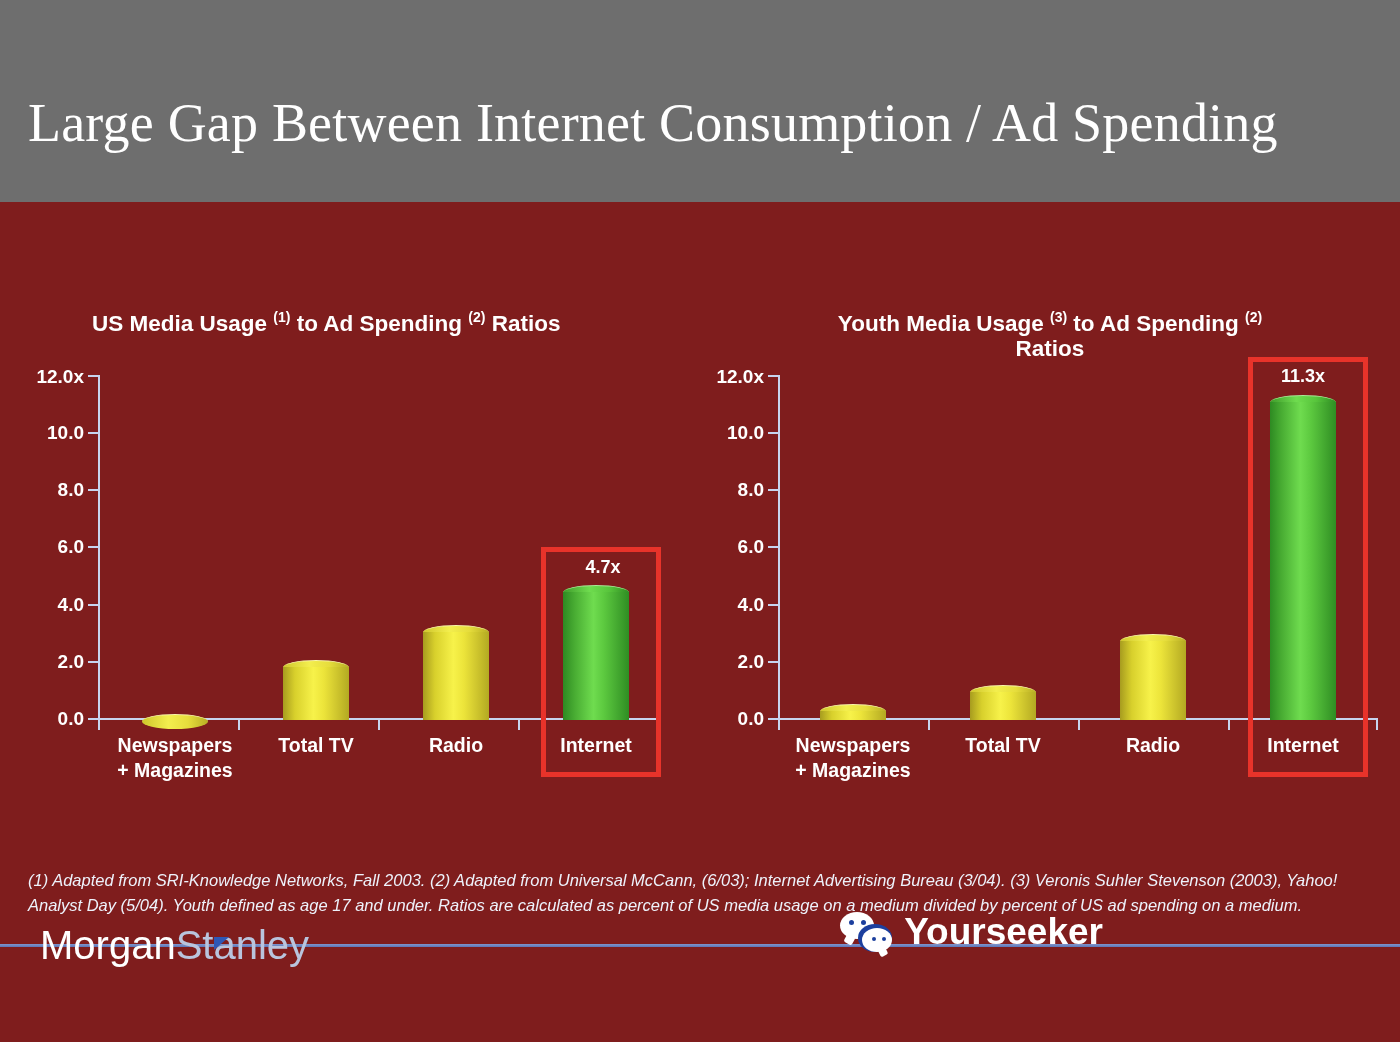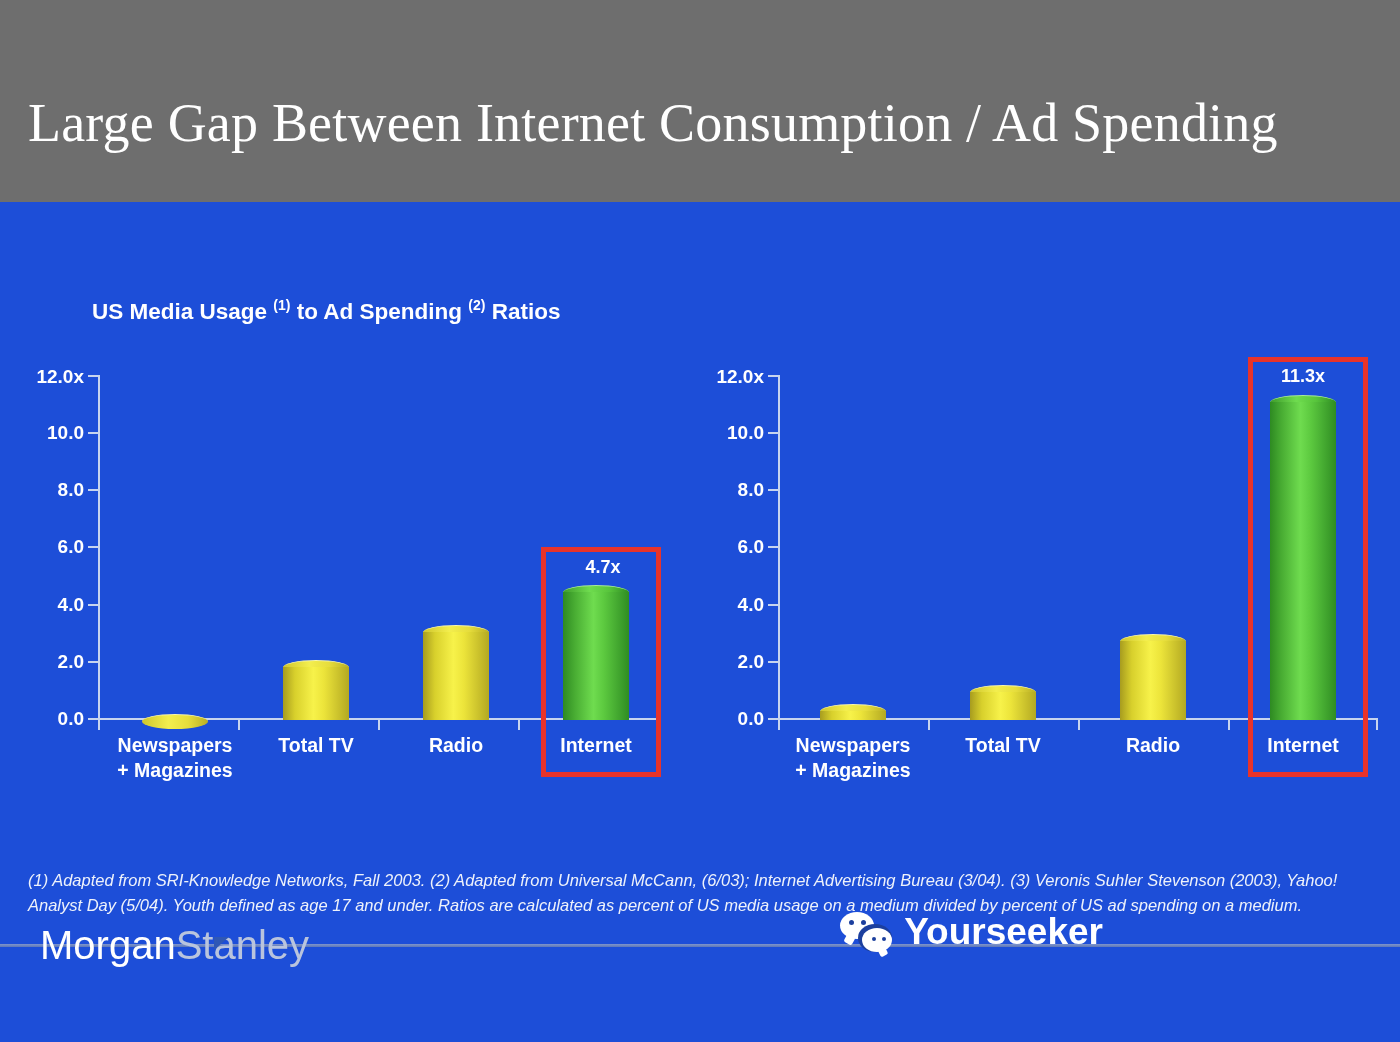--- a/index.html
+++ b/index.html
@@ -3,43 +3,43 @@
 <meta charset="utf-8">
 <style>
   html,body{margin:0;padding:0;}
   body{
     width:1400px;height:1042px;
     background:#1c3f9e;
     font-family:"Liberation Sans", sans-serif;
     overflow:hidden;
     position:relative;
   }
-  .slide{position:relative;width:1400px;height:1042px;background:#1d4ed8;}
+  .slide{position:relative;width:1400px;height:1042px;background:#7f1d1d;}
 
   
   .header-band{
     position:absolute;left:0;top:0;width:1400px;height:202px;
     background:#6e6e6e;
   }
   .slide-title{
     position:absolute;left:28px;top:92px;width:1350px;
     font-family:"Liberation Serif", serif;
     font-size:54px;line-height:62px;color:#ffffff;
     letter-spacing:0.2px;white-space:nowrap;
   }
 
   
   .panel{position:absolute;top:225px;height:600px;}
   .panel.left{left:20px;width:700px;}
   .panel.right{left:700px;width:700px;}
 
   .chart-title{
-    position:absolute;top:62px;left:0;width:100%;
+    position:absolute;top:80px;left:0;width:100%;
     text-align:center;color:#ffffff;
-    font-size:22.5px;font-weight:bold;line-height:36px;
+    font-size:22.5px;font-weight:bold;line-height:25px;
   }
   .panel.left .chart-title{text-align:left;padding-left:72px;}
   .chart-title sup{font-size:14px;vertical-align:super;font-weight:bold;}
   .axis-area{position:absolute;}
   .panel.left .axis-area{left:78px;top:150px;width:560px;height:345px;}
   .panel.right .axis-area{left:78px;top:150px;width:600px;height:345px;}
 
   
   .y-axis{
     position:absolute;left:0;top:0;width:2px;height:345px;
@@ -226,20 +226,26 @@
       </div>
       <div class="cat-label" style="left:218px;top:358px;">Total TV</div>
       <div class="cat-label" style="left:358px;top:358px;">Radio</div>
       <div class="cat-label" style="left:498px;top:358px;">Internet</div>
 
       <div class="redbox" style="left:443px;top:172px;width:110px;height:220px;"></div>
     </div>
   </div>
 
   <div class="panel right">
+    <div class="chart-title">
+      <div>
+        <span>Youth Media Usage </span><sup>(3)</sup><span> to Ad Spending </span><sup>(2)</sup>
+      </div>
+      <div>Ratios</div>
+    </div>
 
     <div class="axis-area">
       <div class="y-axis"></div>
       <div class="x-axis"></div>
 
       <div class="ytick" style="top:343px;"></div>
       <div class="ylabel" style="top:344px;">0.0</div>
       <div class="ytick" style="top:286px;"></div>
       <div class="ylabel" style="top:287px;">2.0</div>
       <div class="ytick" style="top:229px;"></div>

